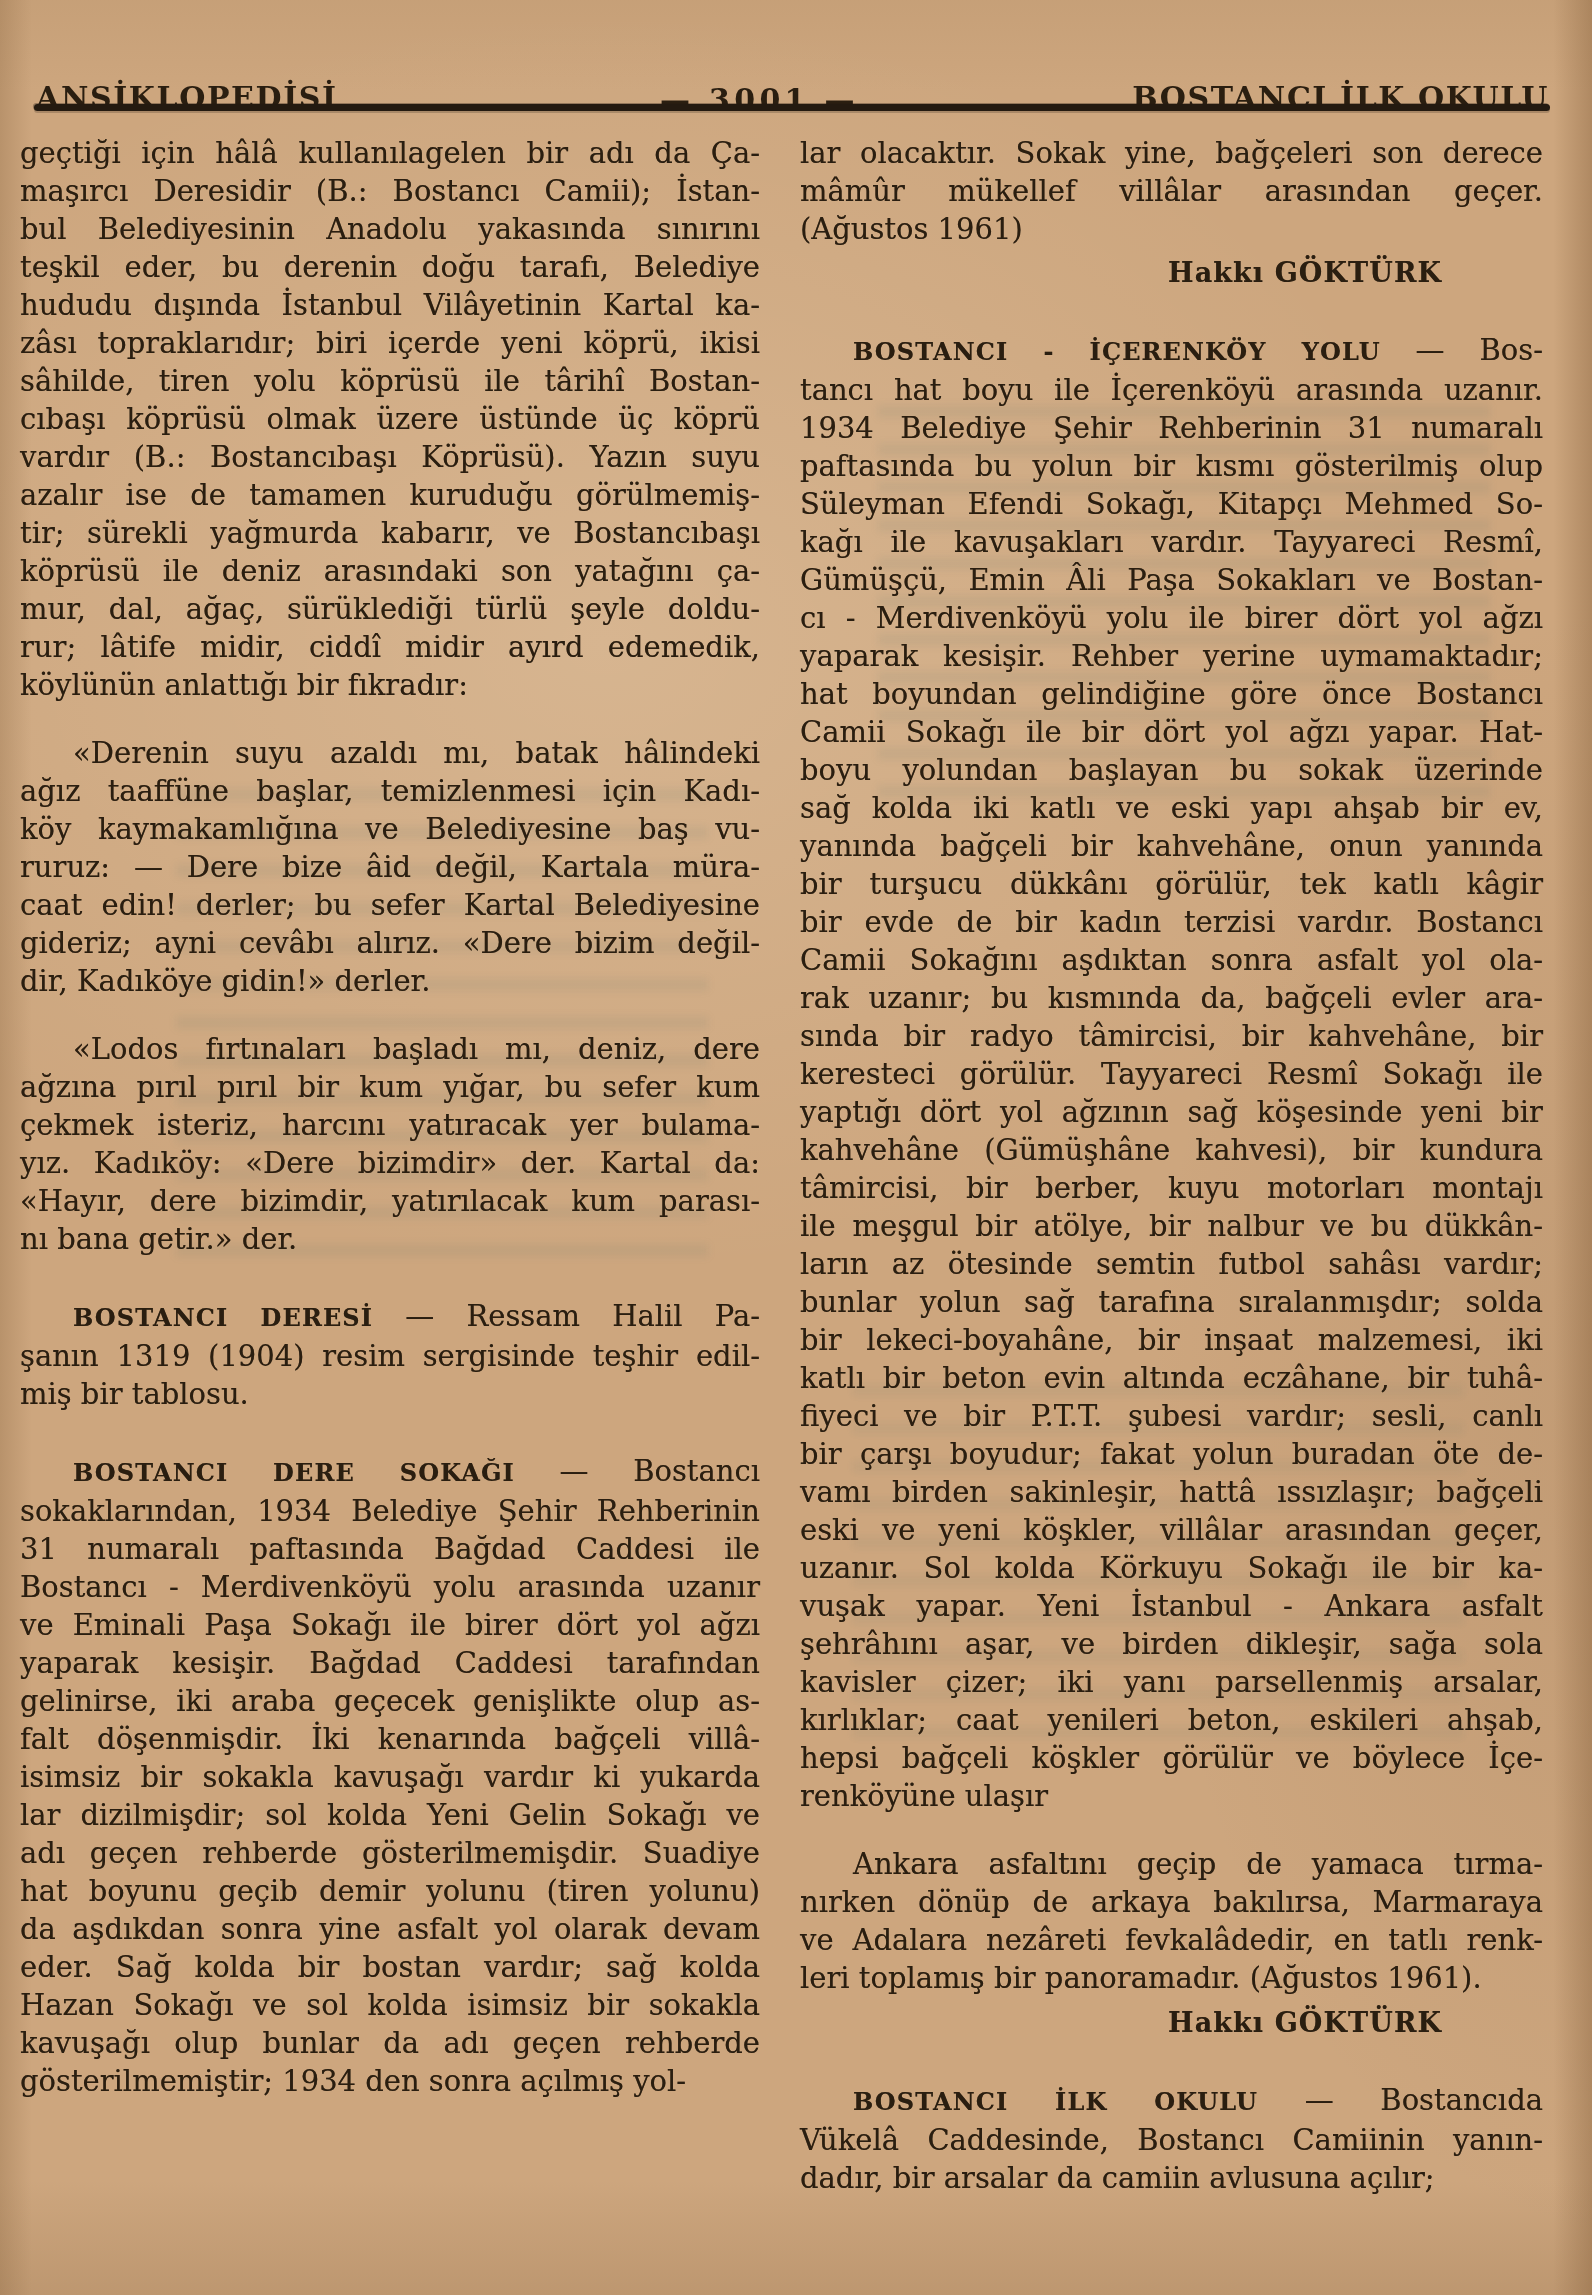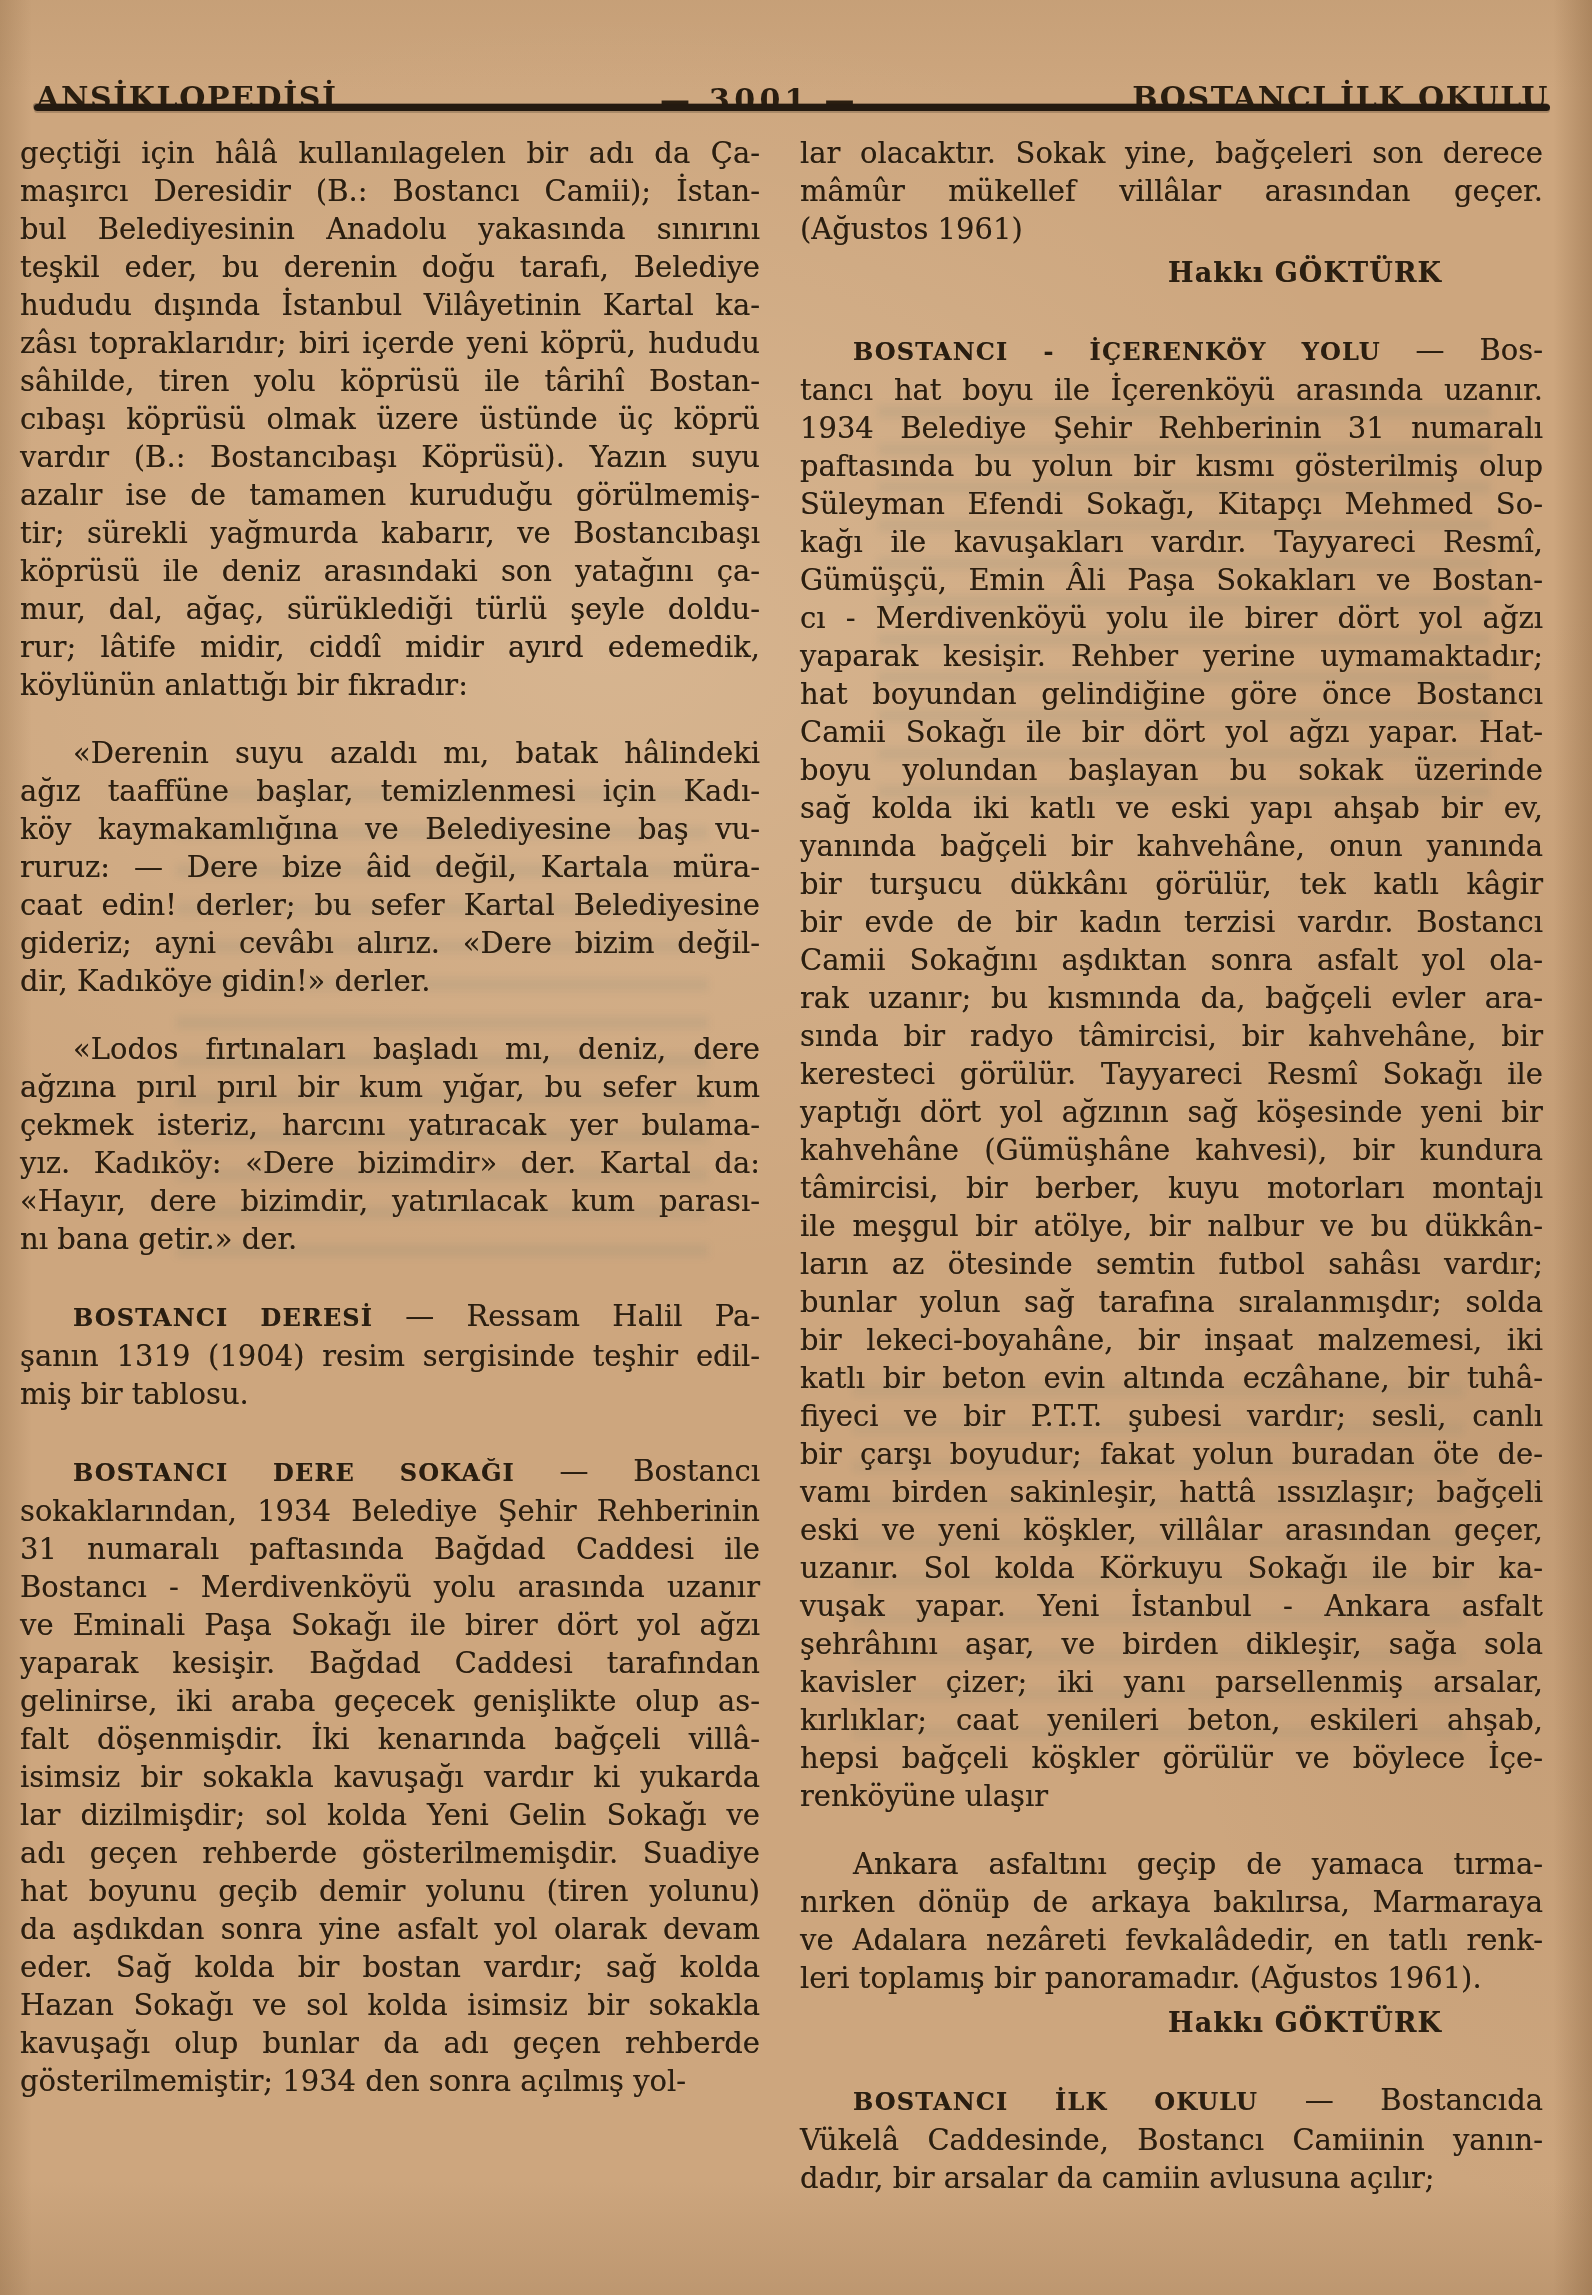--- a/index.html
+++ b/index.html
@@ -79,21 +79,21 @@
   <div class="rule"></div>
 
   <div class="columns">
     <div class="col">
         <div class="para cont">
           <div class="line">geçtiği için hâlâ kullanılagelen bir adı da Ça-</div>
           <div class="line">maşırcı Deresidir (B.: Bostancı Camii); İstan-</div>
           <div class="line">bul Belediyesinin Anadolu yakasında sınırını</div>
           <div class="line">teşkil eder, bu derenin doğu tarafı, Belediye</div>
           <div class="line">hududu dışında İstanbul Vilâyetinin Kartal ka-</div>
-          <div class="line">zâsı topraklarıdır; biri içerde yeni köprü, hududu</div>
+          <div class="line">zâsı topraklarıdır; biri içerde yeni köprü, ikisi</div>
           <div class="line">sâhilde, tiren yolu köprüsü ile târihî Bostan-</div>
           <div class="line">cıbaşı köprüsü olmak üzere üstünde üç köprü</div>
           <div class="line">vardır (B.: Bostancıbaşı Köprüsü). Yazın suyu</div>
           <div class="line">azalır ise de tamamen kuruduğu görülmemiş-</div>
           <div class="line">tir; sürekli yağmurda kabarır, ve Bostancıbaşı</div>
           <div class="line">köprüsü ile deniz arasındaki son yatağını ça-</div>
           <div class="line">mur, dal, ağaç, sürüklediği türlü şeyle doldu-</div>
           <div class="line">rur; lâtife midir, ciddî midir ayırd edemedik,</div>
           <div class="line last">köylünün anlattığı bir fıkradır:</div>
         </div>

